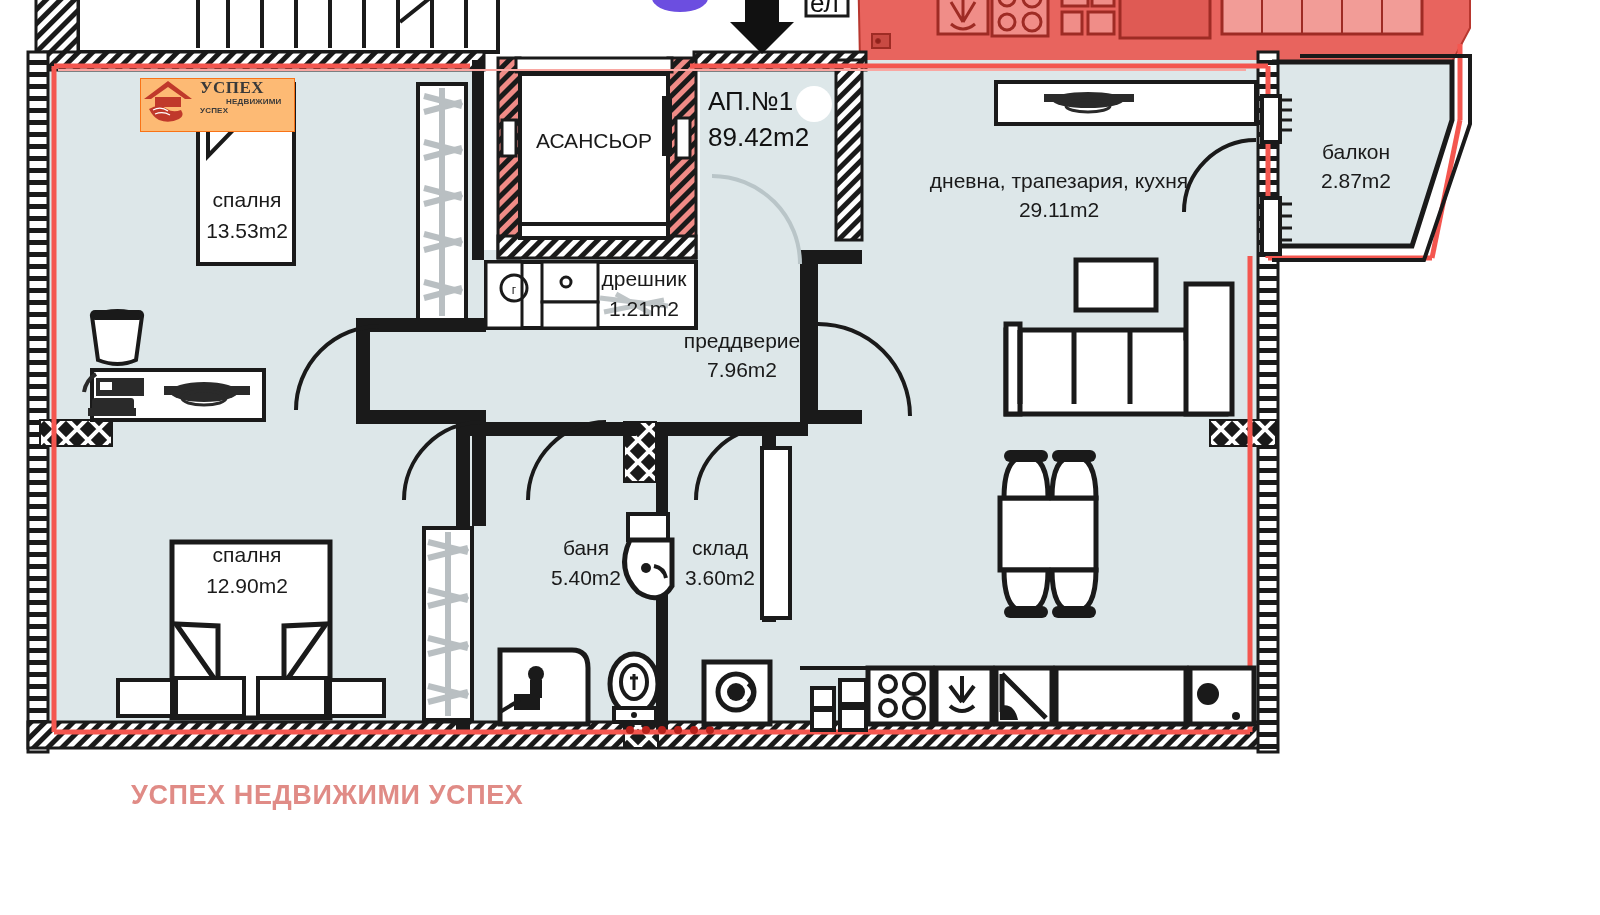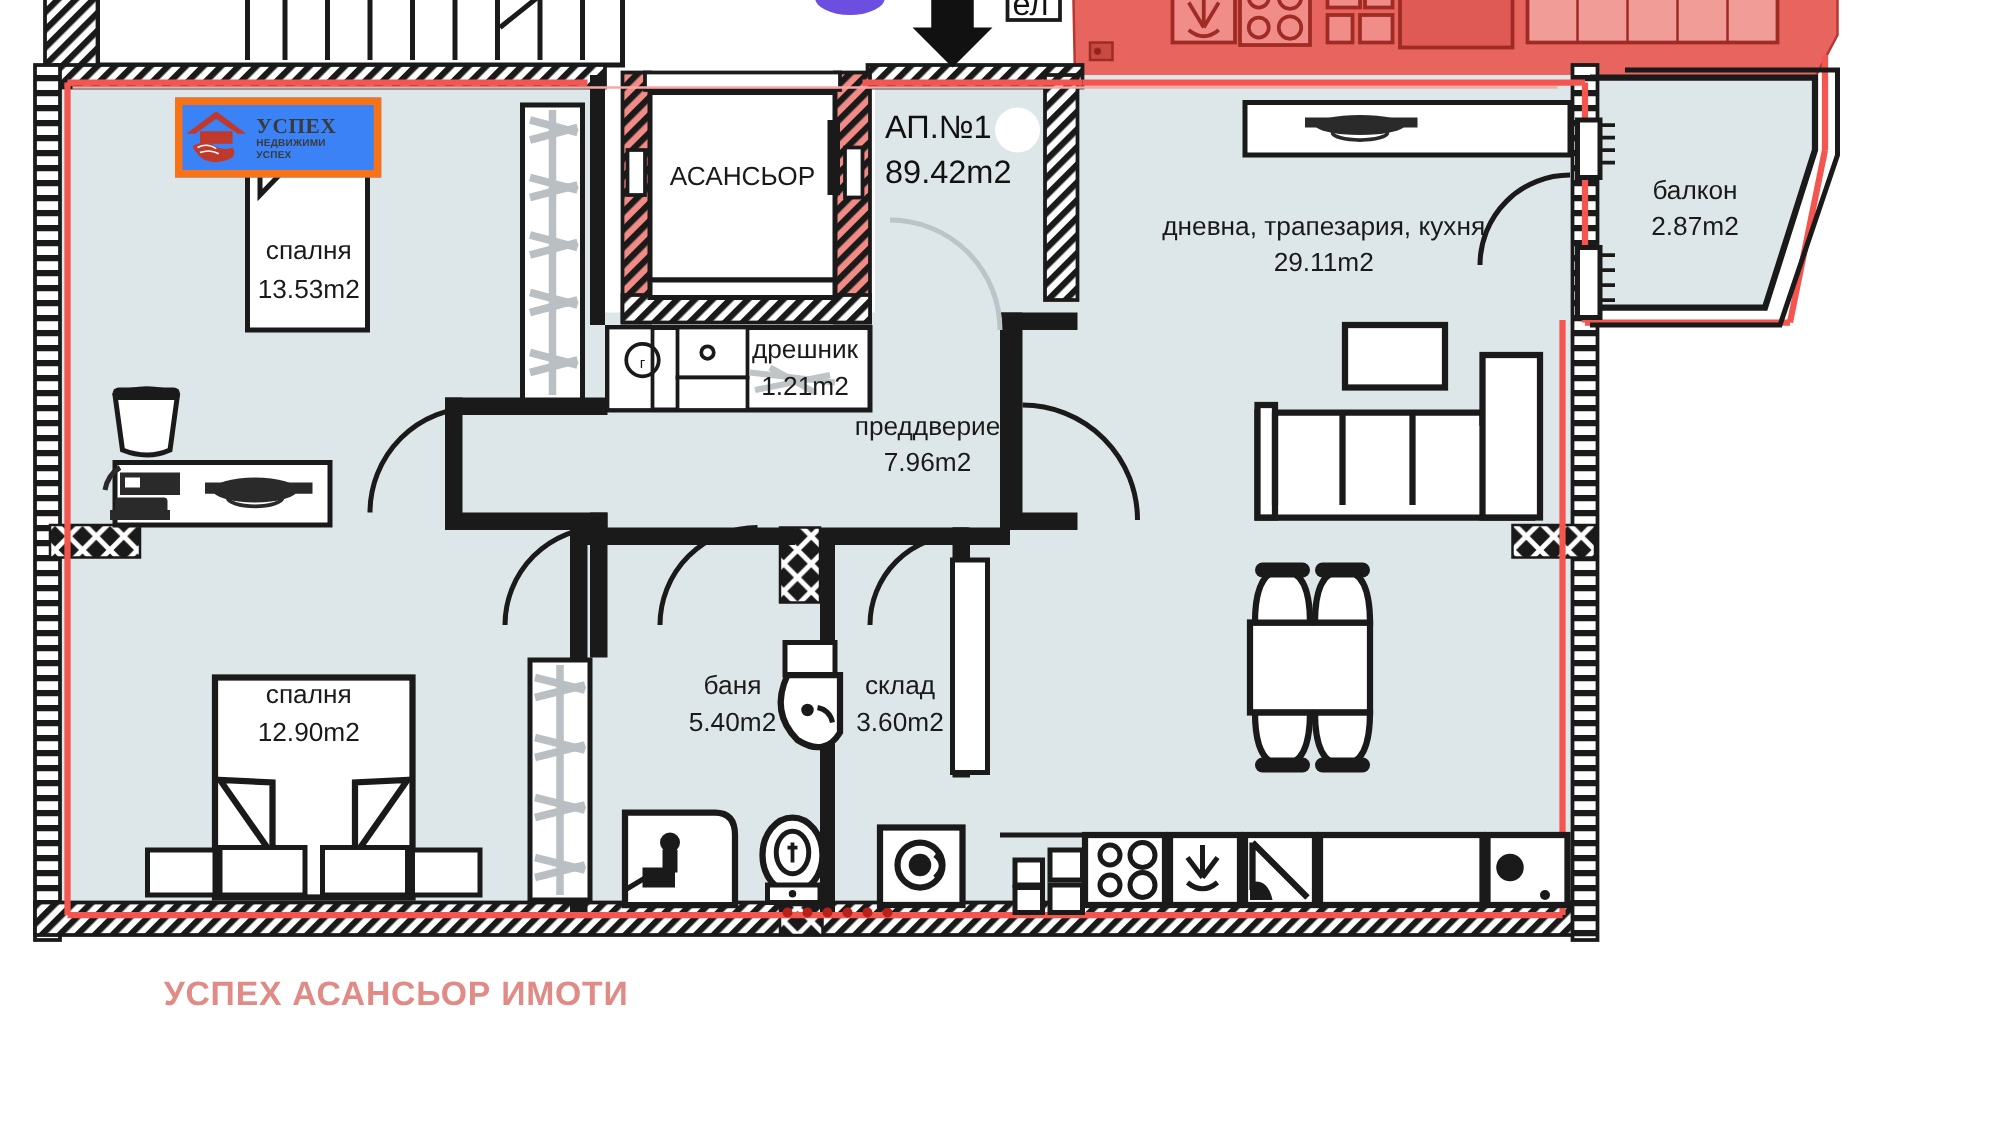--- a/index.html
+++ b/index.html
@@ -3,25 +3,25 @@
 <meta charset="utf-8">
 <style>
   html,body{margin:0;padding:0;background:#ffffff;}
   body{width:1600px;height:915px;overflow:hidden;font-family:"Liberation Sans",sans-serif;}
   #stage{position:relative;width:1600px;height:915px;background:#ffffff;}
   svg{display:block;}
   .roomlabel{font-family:"Liberation Sans",sans-serif;fill:#1a1a1a;text-anchor:middle;}
   .rl-name{font-size:21px;}
   .rl-area{font-size:21px;}
   .aptlabel{font-family:"Liberation Sans",sans-serif;fill:#111;font-size:26px;}
-  .logo-box{position:absolute;left:140px;top:78px;width:153px;height:52px;background:#3b82f6;border:6px solid #f97316;display:flex;align-items:center;overflow:hidden;}
+  .logo-box{position:absolute;left:140px;top:78px;width:153px;height:52px;background:#fdba74;border:1px solid #f97316;display:flex;align-items:flex-start;overflow:hidden;}
   .logo-mark{width:58px;height:46px;flex:0 0 58px;position:relative;}
   .logo-text{display:flex;flex-direction:column;justify-content:center;line-height:1;padding-left:1px;}
   .logo-t1{font-family:"Liberation Serif",serif;font-weight:bold;font-size:17px;color:#3a3a3a;letter-spacing:.5px;}
-  .logo-t2{font-family:"Liberation Sans",sans-serif;font-weight:bold;font-size:8px;color:#3a3a3a;letter-spacing:.2px;margin-top:2px;}
+  .logo-t2{font-family:"Liberation Sans",sans-serif;font-weight:bold;font-size:8px;color:#3a3a3a;letter-spacing:.2px;margin-top:2px;margin-left:26px;}
   .logo-t3{font-family:"Liberation Sans",sans-serif;font-weight:bold;font-size:8px;color:#3a3a3a;letter-spacing:.2px;margin-top:1px;}
   .watermark{position:absolute;left:131px;top:780px;font-family:"Liberation Sans",sans-serif;font-weight:bold;font-size:27px;color:#e08b86;letter-spacing:.6px;white-space:nowrap;}
 </style>
 </head>
 <body>
 
 <div id="stage">
 
   <svg id="plan-svg" width="1600" height="915" viewBox="0 0 1600 915">
     <defs>
@@ -433,15 +433,15 @@
         <path d="M14 35 q8 -3 15 1" fill="none" stroke="#ffffff" stroke-width="1.2"></path>
       </svg>
     </div>
     <div class="logo-text">
       <span class="logo-t1">УСПЕХ</span>
       <span class="logo-t2">НЕДВИЖИМИ</span>
       <span class="logo-t3">УСПЕХ</span>
     </div>
   </div>
 
-  <div class="watermark">УСПЕХ АСАНСЬОР ИМОТИ</div>
+  <div class="watermark">УСПЕХ НЕДВИЖИМИ УСПЕХ</div>
 
 </div>
 
 </body></html>

